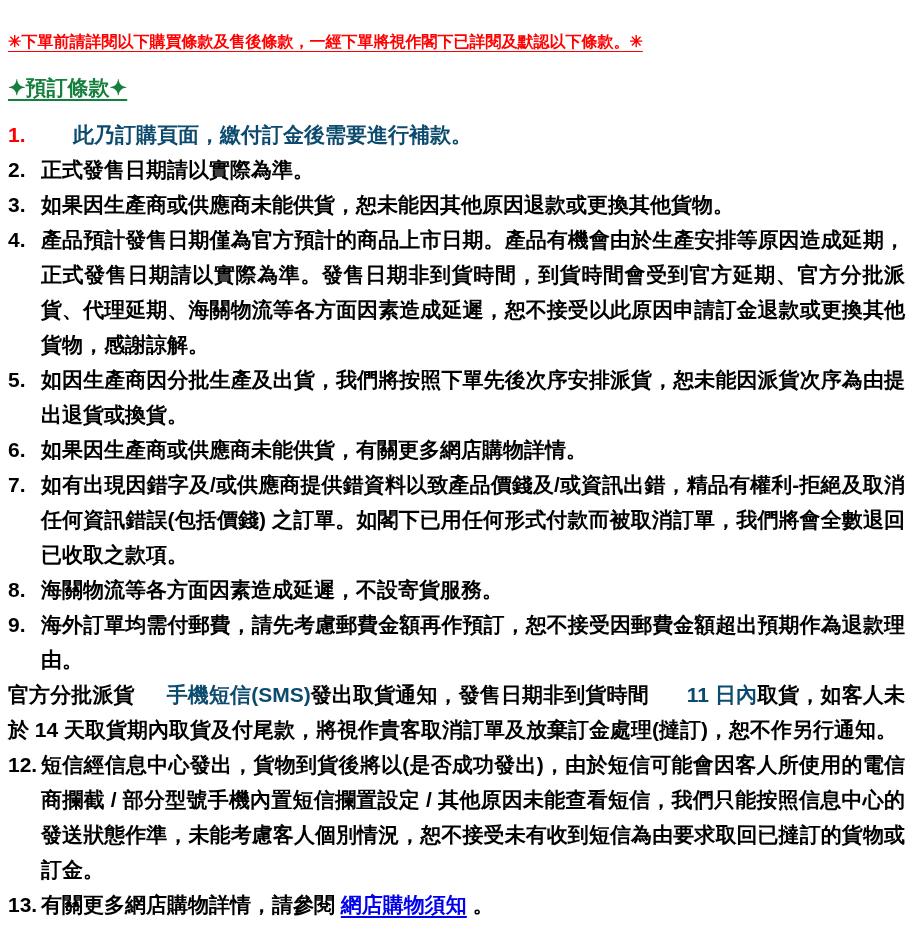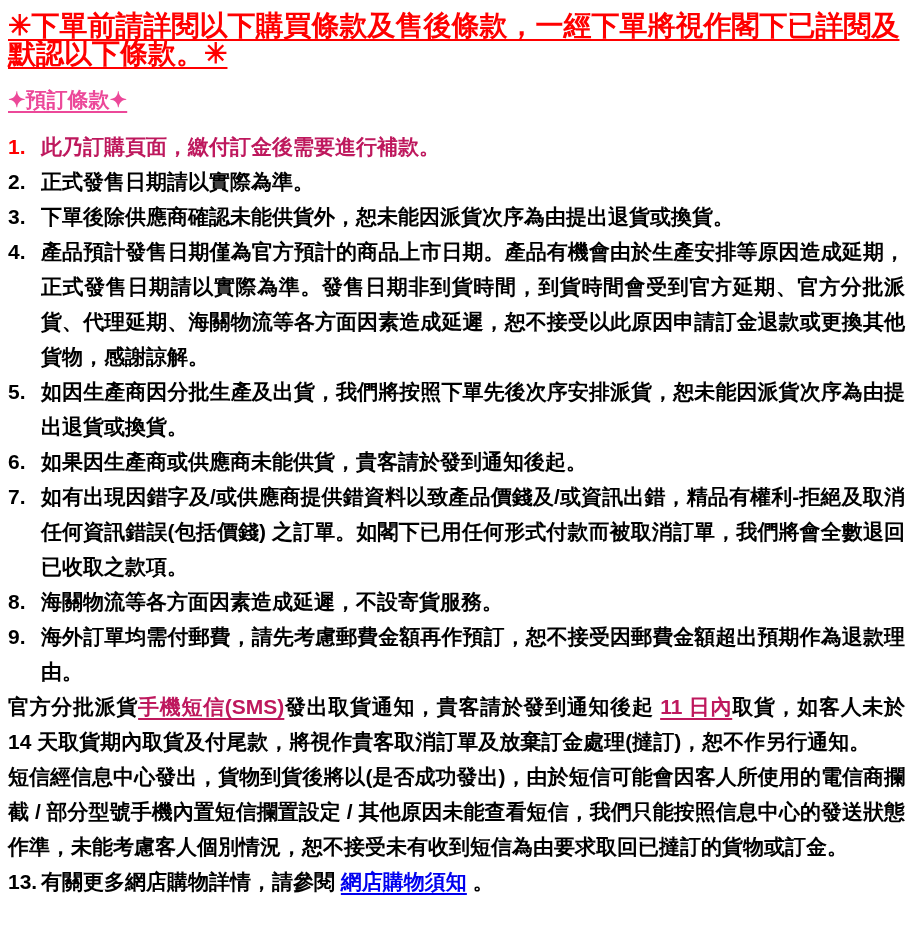--- a/index.html
+++ b/index.html
@@ -10,30 +10,30 @@
   .doc {
     width: 913px;
     box-sizing: border-box;
     padding: 10px 8px 8px 8px;
     font-family: "Liberation Sans", sans-serif;
     font-weight: 700;
     color: #000000;
     font-size: 21px;
   }
   .warning-line {
-    margin: 2px 0 18px 0;
-    font-size: 28px;
+    margin: 18px 0 18px 0;
+    font-size: 16px;
     color: #ff0000;
     text-decoration: underline;
     text-underline-offset: 4px;
     line-height: 28px;
   }
   .section-title {
     margin: 0 0 15px 0;
-    color: #ec4899;
+    color: #15803d;
     text-decoration: underline;
     text-underline-offset: 4px;
     line-height: 28px;
   }
   .terms-list {
     margin: 0;
     padding: 0;
     list-style: none;
   }
   .term {
@@ -48,24 +48,24 @@
   .term-text {
     flex: 1;
     text-align: justify;
     text-justify: inter-ideograph;
   }
   .term.red-item .term-number,
   .term.red-item .term-text {
     color: #ff0000;
   }
   .seg-red {
-    color: #be185d;
+    color: #0c4a6e;
+    margin-left: 32px;
   }
   .seg-underline {
-    text-decoration: underline;
     text-underline-offset: 4px;
   }
   .seg-link {
     color: #0000ee;
     text-decoration: underline;
     text-underline-offset: 4px;
     cursor: pointer;
   }
 </style>
 </head>
@@ -80,50 +80,51 @@
       <li class="term red-item">
         <span class="term-number">1.</span>
         <div class="term-text"><span class="seg-red">此乃訂購頁面，繳付訂金後需要進行補款。</span></div>
       </li>
       <li class="term">
         <span class="term-number">2.</span>
         <div class="term-text"><span>正式發售日期請以實際為準。</span></div>
       </li>
       <li class="term">
         <span class="term-number">3.</span>
-        <div class="term-text"><span>下單後除供應商確認未能供貨外，恕未能因派貨次序為由提出退貨或換貨。</span></div>
+        <div class="term-text"><span>如果因生產商或供應商未能供貨，恕未能因其他原因退款或更換其他貨物。</span></div>
       </li>
       <li class="term">
         <span class="term-number">4.</span>
         <div class="term-text"><span>產品預計發售日期僅為官方預計的商品上市日期。產品有機會由於生產安排等原因造成延期，正式發售日期請以實際為準。發售日期非到貨時間，到貨時間會受到官方延期、官方分批派貨、代理延期、海關物流等各方面因素造成延遲，恕不接受以此原因申請訂金退款或更換其他貨物，感謝諒解。</span></div>
       </li>
       <li class="term">
         <span class="term-number">5.</span>
         <div class="term-text"><span>如因生產商因分批生產及出貨，我們將按照下單先後次序安排派貨，恕未能因派貨次序為由提出退貨或換貨。</span></div>
       </li>
       <li class="term">
         <span class="term-number">6.</span>
-        <div class="term-text"><span>如果因生產商或供應商未能供貨，貴客請於發到通知後起。</span></div>
+        <div class="term-text"><span>如果因生產商或供應商未能供貨，有關更多網店購物詳情。</span></div>
       </li>
       <li class="term">
         <span class="term-number">7.</span>
         <div class="term-text"><span>如有出現因錯字及/或供應商提供錯資料以致產品價錢及/或資訊出錯，精品有權利-拒絕及取消任何資訊錯誤(包括價錢) 之訂單。如閣下已用任何形式付款而被取消訂單，我們將會全數退回已收取之款項。</span></div>
       </li>
       <li class="term">
         <span class="term-number">8.</span>
         <div class="term-text"><span>海關物流等各方面因素造成延遲，不設寄貨服務。</span></div>
       </li>
       <li class="term">
         <span class="term-number">9.</span>
         <div class="term-text"><span>海外訂單均需付郵費，請先考慮郵費金額再作預訂，恕不接受因郵費金額超出預期作為退款理由。</span></div>
       </li>
       <li class="term">
-        <div class="term-text"><span>官方分批派貨</span><span class="seg-red seg-underline">手機短信(SMS)</span><span>發出取貨通知，貴客請於發到通知後起 </span><span class="seg-red seg-underline">11 日內</span><span>取貨，如客人未於 14 天取貨期內取貨及付尾款，將視作貴客取消訂單及放棄訂金處理(撻訂)，恕不作另行通知。</span></div>
+        <div class="term-text"><span>官方分批派貨</span><span class="seg-red seg-underline">手機短信(SMS)</span><span>發出取貨通知，發售日期非到貨時間 </span><span class="seg-red seg-underline">11 日內</span><span>取貨，如客人未於 14 天取貨期內取貨及付尾款，將視作貴客取消訂單及放棄訂金處理(撻訂)，恕不作另行通知。</span></div>
       </li>
       <li class="term">
+        <span class="term-number">12.</span>
         <div class="term-text"><span>短信經信息中心發出，貨物到貨後將以(是否成功發出)，由於短信可能會因客人所使用的電信商攔截 / 部分型號手機內置短信攔置設定 / 其他原因未能查看短信，我們只能按照信息中心的發送狀態作準，未能考慮客人個別情況，恕不接受未有收到短信為由要求取回已撻訂的貨物或訂金。</span></div>
       </li>
       <li class="term">
         <span class="term-number">13.</span>
         <div class="term-text"><span>有關更多網店購物詳情，請參閱 </span><a class="seg-link">網店購物須知</a><span> 。</span></div>
       </li>
     </ol>
 </div>
 
 </body></html>

